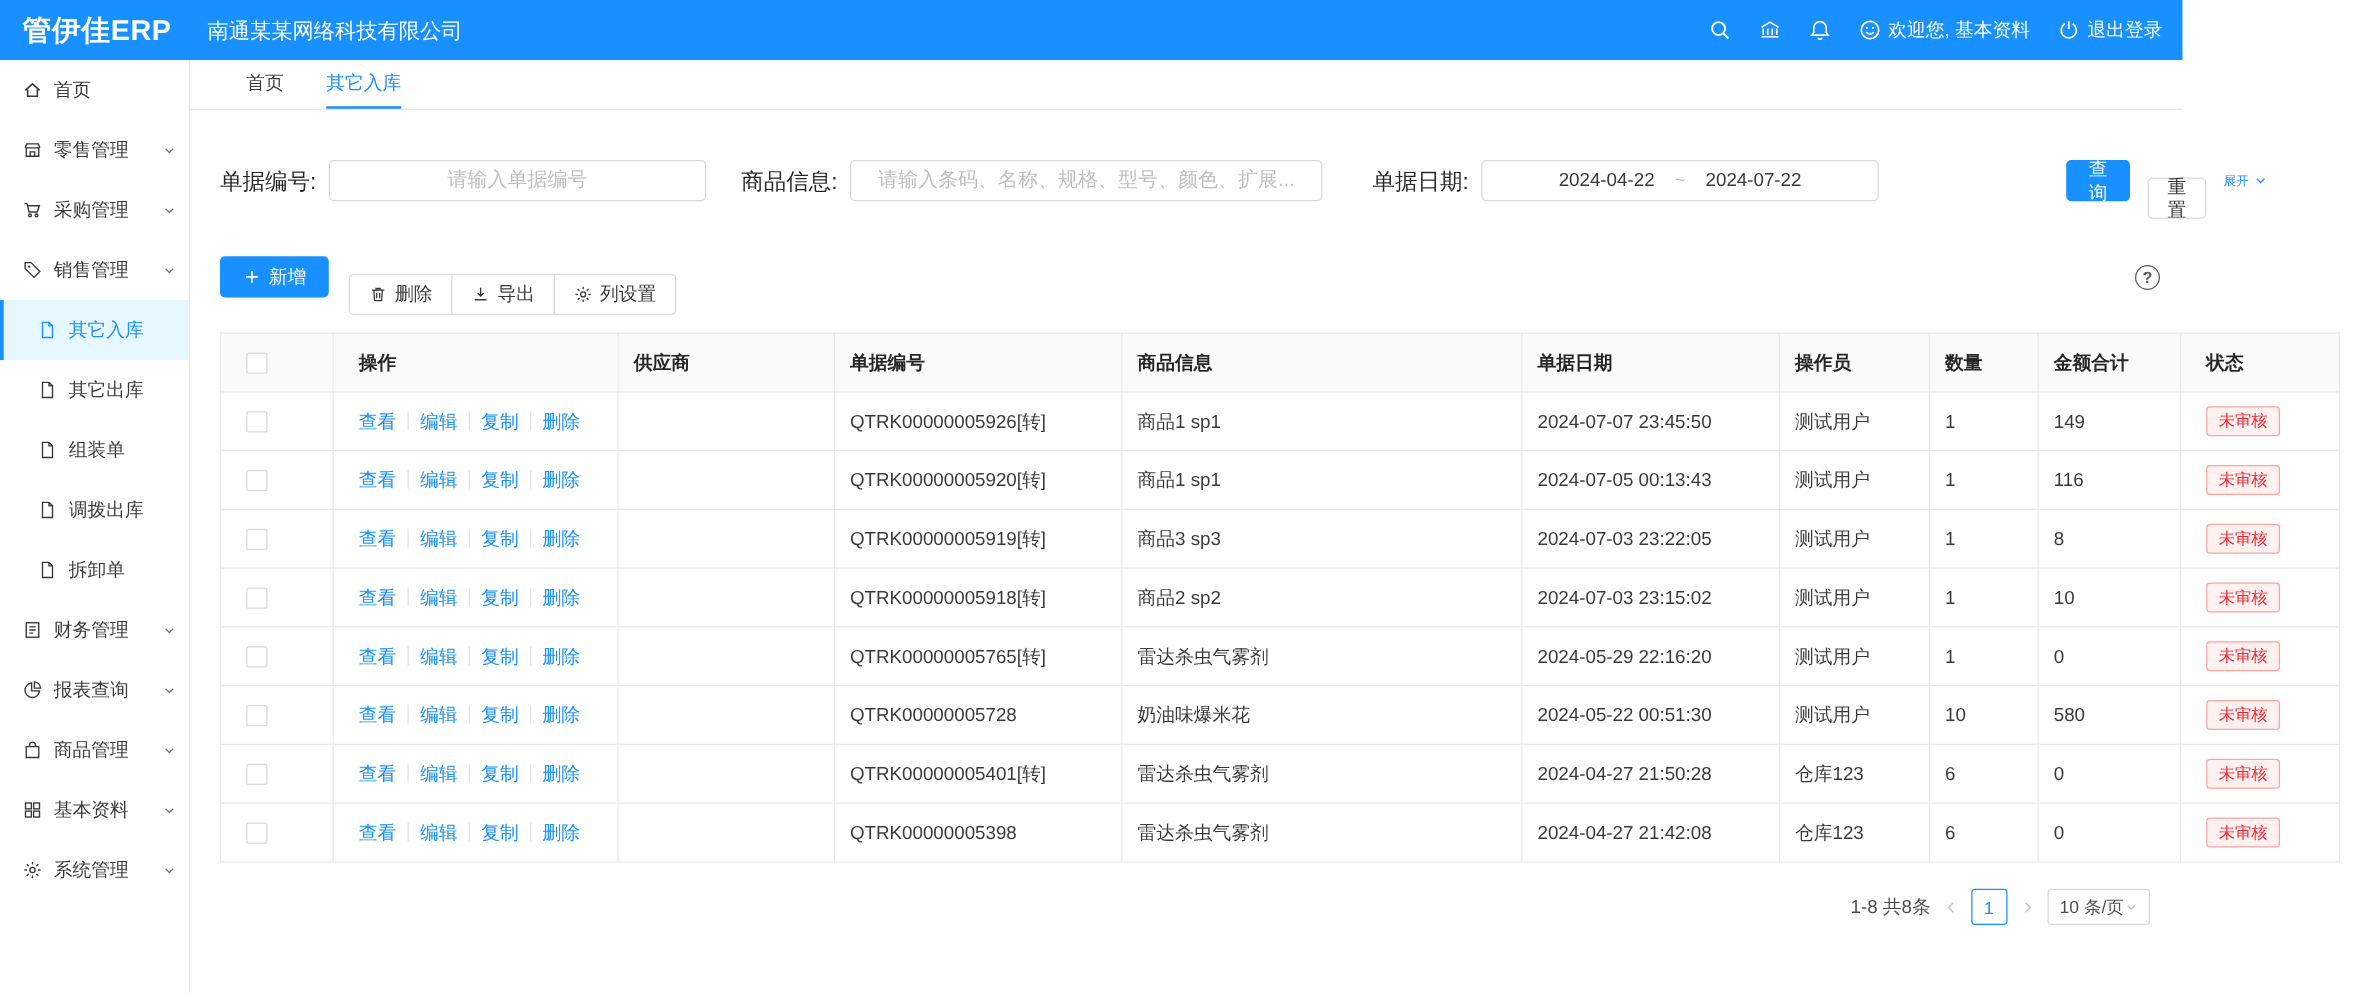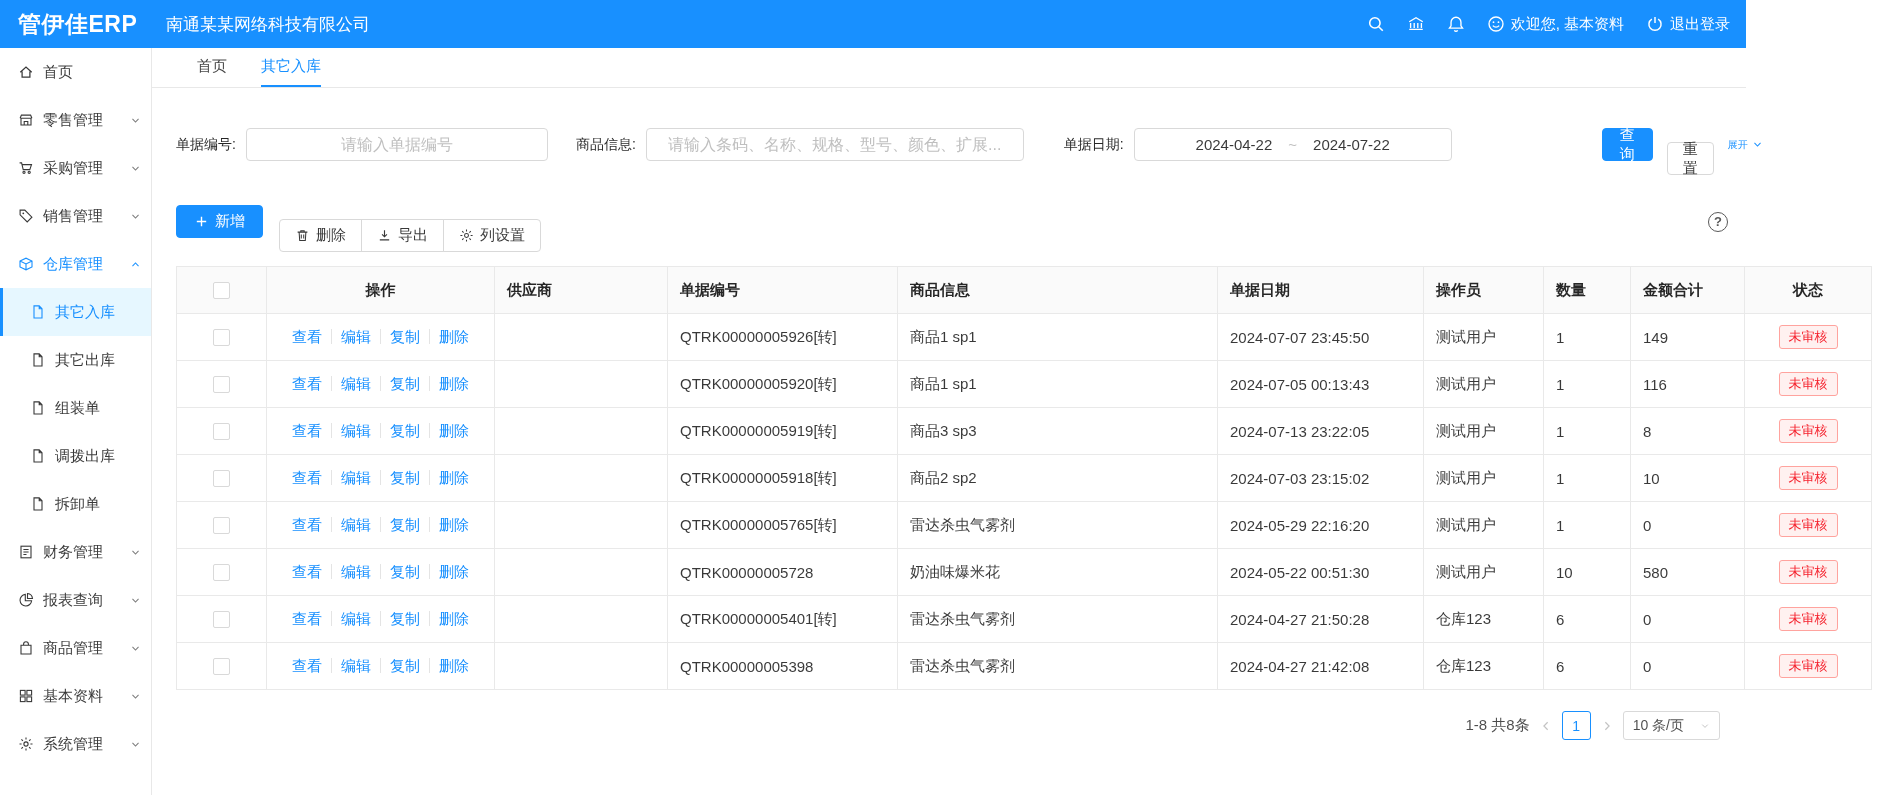--- a/index.html
+++ b/index.html
@@ -36,21 +36,21 @@
 
   
   .main { flex: 1; min-width: 0; display: flex; flex-direction: column; background: #fff; }
   .tabbar { height: 40px; flex: 0 0 40px; border-bottom: 1px solid #e8e8e8; display: flex; align-items: stretch; padding-left: 28px; }
   .tab { margin: 0 17px; display: flex; align-items: center; font-size: 15px; color: rgba(0,0,0,0.75); cursor: pointer; border-bottom: 2px solid transparent; }
   .tab.active { color: #1890ff; border-bottom-color: #1890ff; }
 
   
   .filterbar { display: flex; align-items: center; padding: 26px 24px 0 24px; }
   .fgroup { display: flex; align-items: center; }
-  .flabel { font-size: 14px; color: rgba(0,0,0,0.85); margin-right: 10px; white-space: nowrap; }
+  .flabel { font-size: 18px; color: rgba(0,0,0,0.85); margin-right: 10px; white-space: nowrap; }
   .finput { height: 33px; border: 1px solid #d9d9d9; border-radius: 4px; padding: 0 11px; font-size: 16px; color: rgba(0,0,0,0.78); font-family: inherit; outline: none; text-align: center; }
   .finput::placeholder { color: #bfbfbf; }
   .daterange { width: 318px; height: 33px; border: 1px solid #d9d9d9; border-radius: 4px; display: flex; align-items: center; justify-content: center; font-size: 15px; color: rgba(0,0,0,0.78); cursor: pointer; }
   .daterange .sep { color: #bfbfbf; margin: 0 16px; }
   .fbuttons { margin-left: 150px; display: flex; align-items: center; gap: 14px; }
   .btn { height: 33px; border-radius: 4px; font-size: 15px; display: inline-flex; align-items: center; justify-content: center; cursor: pointer; font-family: inherit; }
   .btn-primary { background: #1890ff; color: #fff; border: 1px solid #1890ff; padding: 0 17px; }
   .btn-default { background: #fff; color: rgba(0,0,0,0.78); border: 1px solid #d9d9d9; padding: 0 15px; margin-top: 28px; }
   .expand-link { color: #1890ff; font-size: 10px; display: inline-flex; align-items: center; gap: 4px; cursor: pointer; white-space: nowrap; }
   .expand-link .chev { width: 11px; height: 11px; display: inline-flex; }
@@ -64,32 +64,32 @@
   .btn-group .btn-default { border-radius: 0; margin-left: -1px; }
   .btn-group .btn-default:first-child { border-radius: 4px 0 0 4px; margin-left: 0; }
   .btn-group .btn-default:last-child { border-radius: 0 4px 4px 0; }
   .help-circle { margin-left: auto; width: 20px; height: 20px; border: 1.5px solid #595959; border-radius: 50%; color: #595959; font-size: 13px; font-weight: bold; display: flex; align-items: center; justify-content: center; cursor: pointer; }
 
   
   .table-wrap { margin: 14px 24px 0 24px; }
   table { width: 100%; border-collapse: collapse; table-layout: fixed; font-size: 15px; }
   th, td { border: 1px solid #e9e9e9; height: 47px; padding: 0 12px; text-align: left; color: rgba(0,0,0,0.78); white-space: nowrap; overflow: hidden; text-overflow: ellipsis; }
   thead th { background: #fafafa; font-weight: 600; color: rgba(0,0,0,0.85); }
-  th.center, td.center { text-align: center; padding: 0 0; margin-left: 12px; }
+  th.center, td.center { padding: 0 20px; margin-left: 12px; }
   .checkbox { display: inline-block; width: 17px; height: 17px; border: 1px solid #d9d9d9; border-radius: 2px; background: #fff; vertical-align: middle; cursor: pointer; }
   .rlink { color: #1890ff; cursor: pointer; text-decoration: none; }
   .rdiv { display: inline-block; width: 1px; height: 15px; background: #e4e4e4; margin: 0 9px; vertical-align: -2px; }
   .badge { display: inline-block; padding: 3px 9px; font-size: 13px; line-height: 1.25; color: #f5222d; background: #fff1f0; border: 1px solid #ffa39e; border-radius: 3px; }
 
   
   .pagination { display: flex; justify-content: flex-end; align-items: center; gap: 10px; padding: 21px 26px 0 0; font-size: 15px; color: rgba(0,0,0,0.70); }
   .pg-arrow { width: 12px; height: 12px; display: inline-flex; color: #c3c3c3; cursor: pointer; }
   .pg-arrow svg { width: 100%; height: 100%; }
   .pg-page { min-width: 29px; height: 29px; border: 1px solid #1890ff; border-radius: 3px; color: #1890ff; display: flex; align-items: center; justify-content: center; font-size: 14px; cursor: pointer; }
-  .pg-size { height: 29px; border: 1px solid #d9d9d9; border-radius: 3px; padding: 0 9px; display: flex; align-items: center; gap: 16px; font-size: 14px; color: rgba(0,0,0,0.70); cursor: pointer; white-space: nowrap; }
+  .pg-size { height: 29px; border: 1px solid #d9d9d9; border-radius: 3px; padding: 0 9px; display: flex; align-items: center; gap: 1px; font-size: 14px; color: rgba(0,0,0,0.70); cursor: pointer; white-space: nowrap; }
   .pg-size .chev { width: 10px; height: 10px; display: inline-flex; color: #bfbfbf; }
   .pg-size .chev svg { width: 100%; height: 100%; }
 </style>
 </head>
 <body>
 
 <div class="app">
 
   <header class="header">
     <div class="logo">管伊佳ERP</div>
@@ -177,33 +177,20 @@
           <span class="icon">
             <svg viewBox="0 0 16 16">
               <path d="M2.1 2.1h4.7l7.1 7.1-4.7 4.7-7.1-7.1z" fill="none" stroke="currentColor" stroke-width="1.1"></path>
               <circle cx="5.3" cy="5.3" r="0.9" fill="currentColor"></circle>
             </svg>
           </span>
           <span class="side-label">销售管理</span>
           <span class="chev">
             <svg viewBox="0 0 16 16">
               <path d="M3.6 5.8 8 10.2l4.4-4.4" fill="none" stroke="currentColor" stroke-width="1.5"></path>
-            </svg>
-          </span>
-        </div>
-        <div class="side-item parent-active">
-          <span class="icon">
-            <svg viewBox="0 0 16 16">
-              <path d="M2 5.1 8 2.2l6 2.9v5.8l-6 2.9-6-2.9zM2 5.1l6 2.9 6-2.9M8 8v5.8" fill="none" stroke="currentColor" stroke-width="1.1"></path>
-            </svg>
-          </span>
-          <span class="side-label">仓库管理</span>
-          <span class="chev">
-            <svg viewBox="0 0 16 16">
-              <path d="M3.6 10.2 8 5.8l4.4 4.4" fill="none" stroke="currentColor" stroke-width="1.5"></path>
             </svg>
           </span>
         </div>
         <div class="side-item sub selected">
           <span class="icon">
             <svg viewBox="0 0 16 16">
               <path d="M4 1.9h5.2L12 4.7V14H4zM9.2 1.9v2.8H12" fill="none" stroke="currentColor" stroke-width="1.1"></path>
             </svg>
           </span>
           <span class="side-label">其它入库</span>
@@ -444,21 +431,21 @@
                 <td>1</td>
                 <td>116</td>
                 <td class="center"><span class="badge">未审核</span></td>
               </tr>
               <tr>
                 <td class="center"><span class="checkbox"></span></td>
                 <td class="center"><a class="rlink">查看</a><span class="rdiv"></span><a class="rlink">编辑</a><span class="rdiv"></span><a class="rlink">复制</a><span class="rdiv"></span><a class="rlink">删除</a></td>
                 <td></td>
                 <td>QTRK00000005919[转]</td>
                 <td>商品3 sp3</td>
-                <td>2024-07-13 23:22:05</td>
+                <td>2024-07-03 23:22:05</td>
                 <td>测试用户</td>
                 <td>1</td>
                 <td>8</td>
                 <td class="center"><span class="badge">未审核</span></td>
               </tr>
               <tr>
                 <td class="center"><span class="checkbox"></span></td>
                 <td class="center"><a class="rlink">查看</a><span class="rdiv"></span><a class="rlink">编辑</a><span class="rdiv"></span><a class="rlink">复制</a><span class="rdiv"></span><a class="rlink">删除</a></td>
                 <td></td>
                 <td>QTRK00000005918[转]</td>

